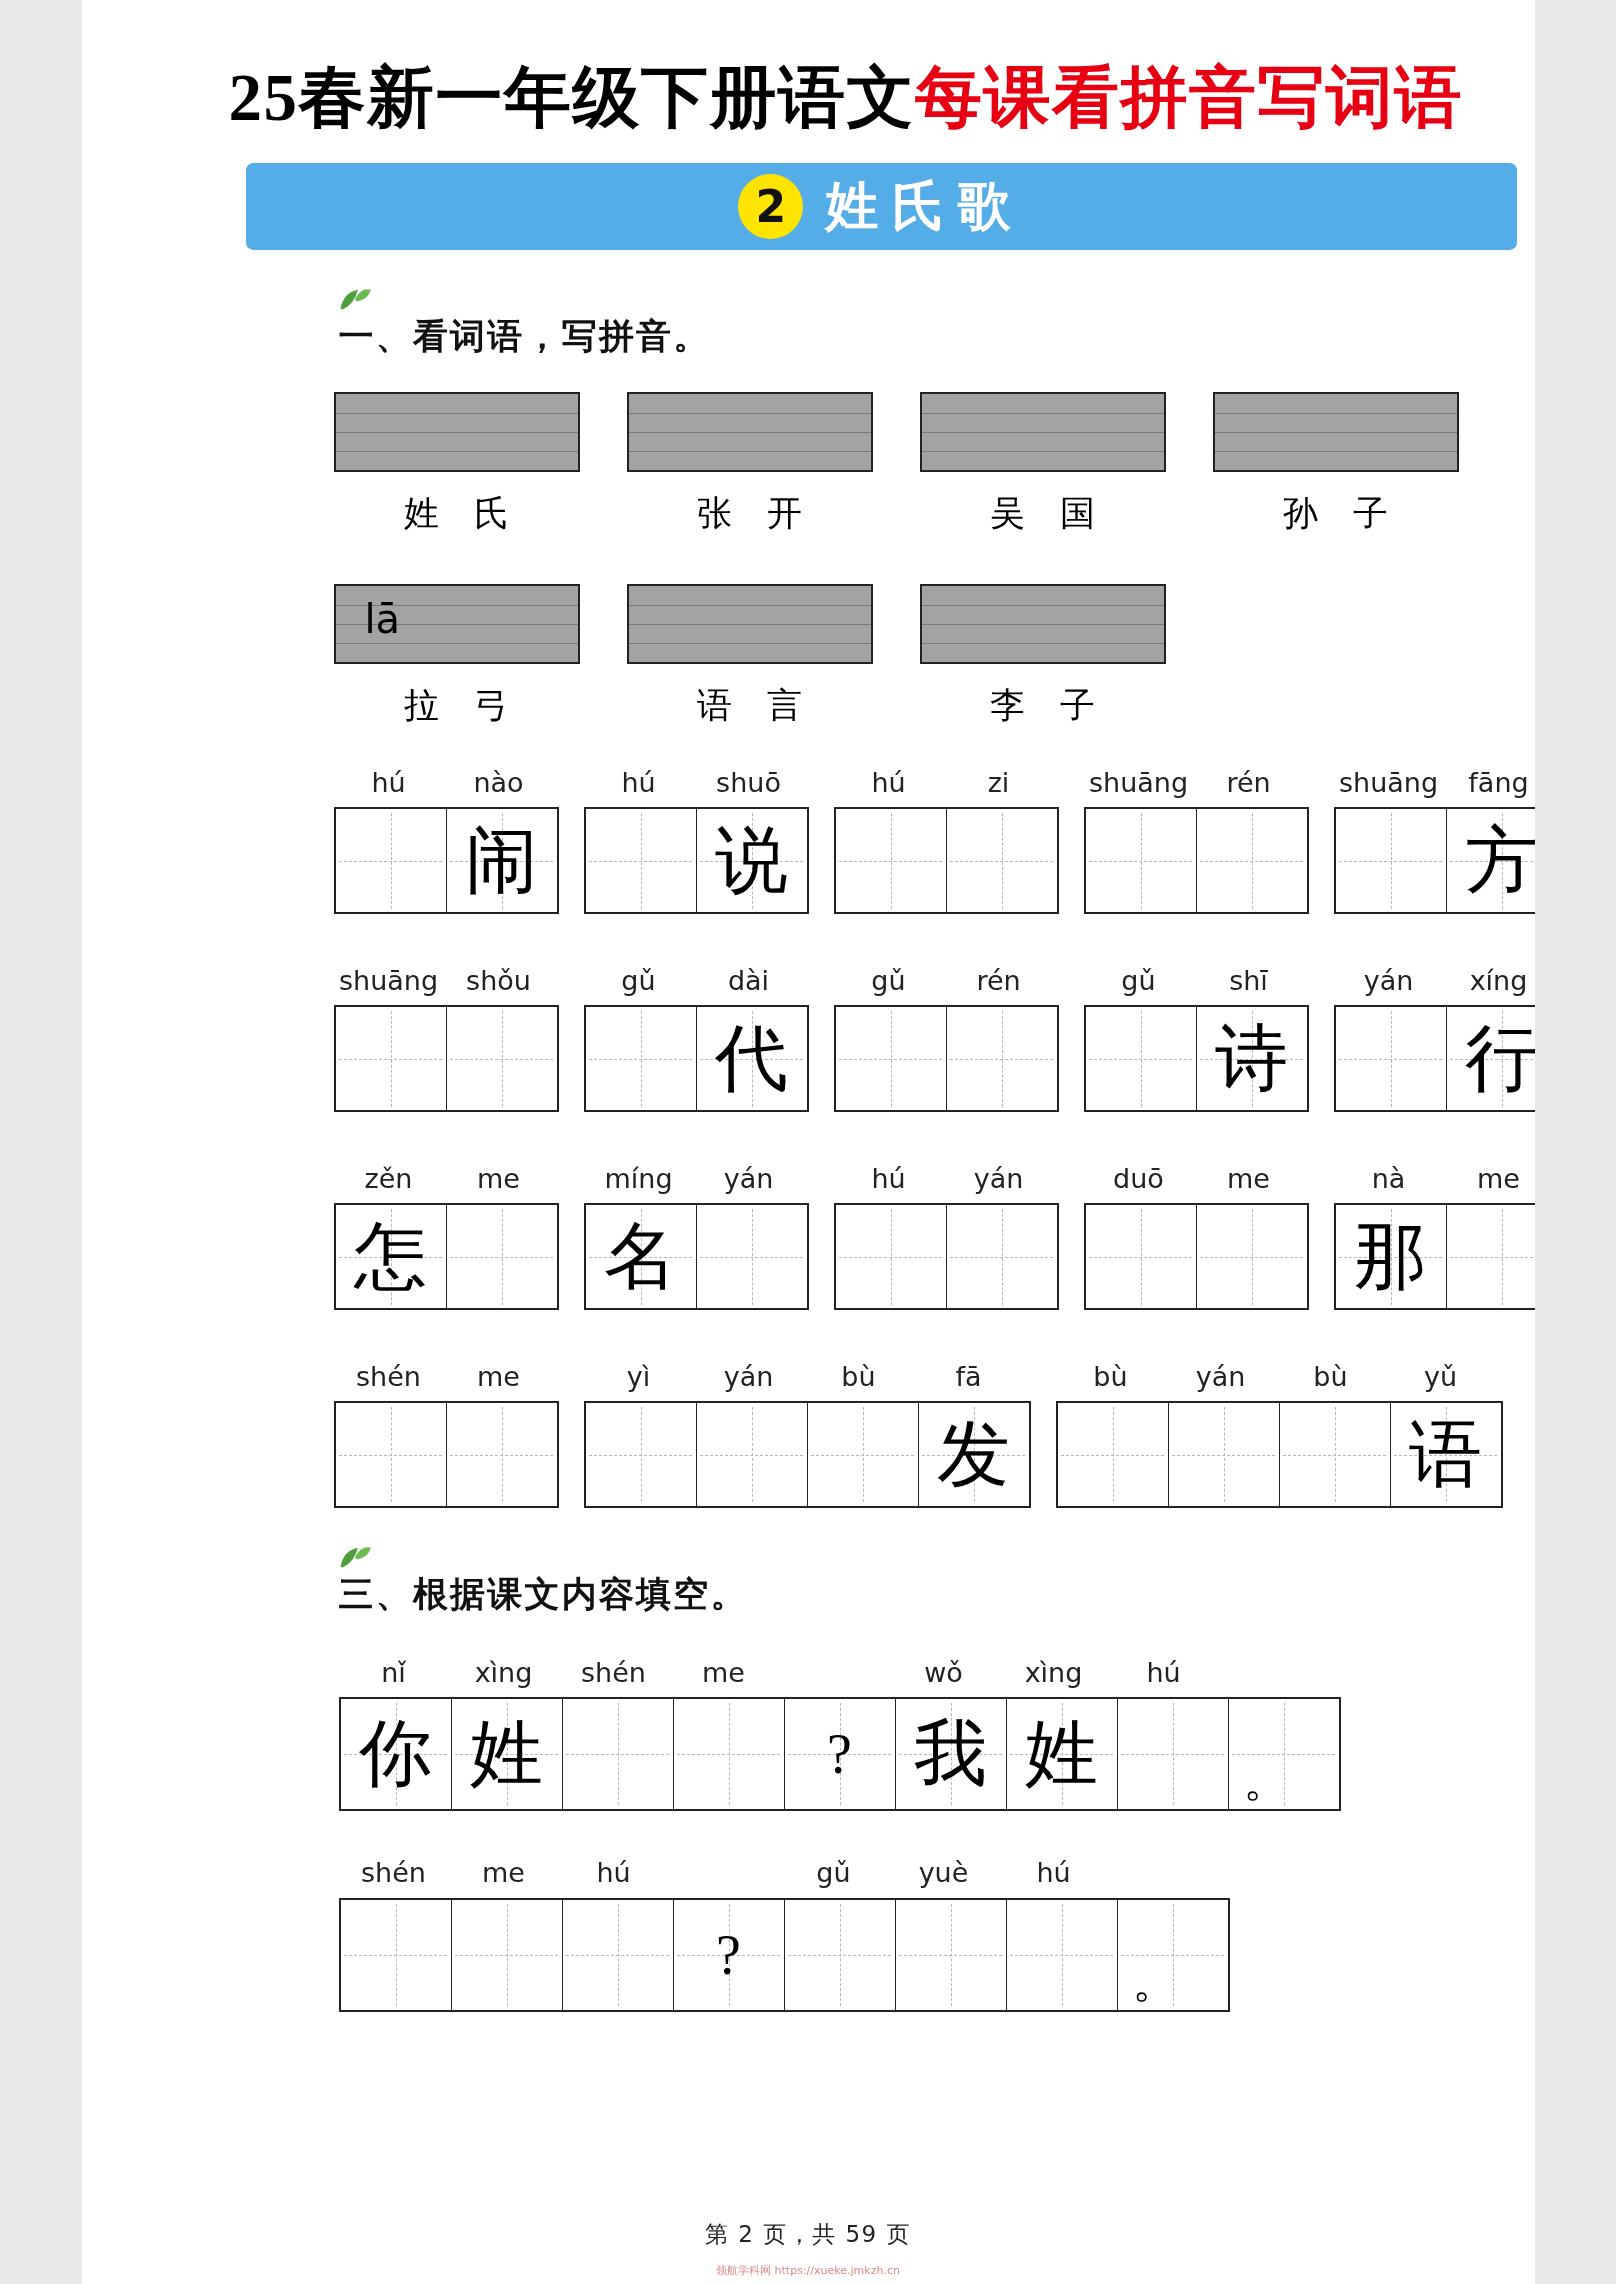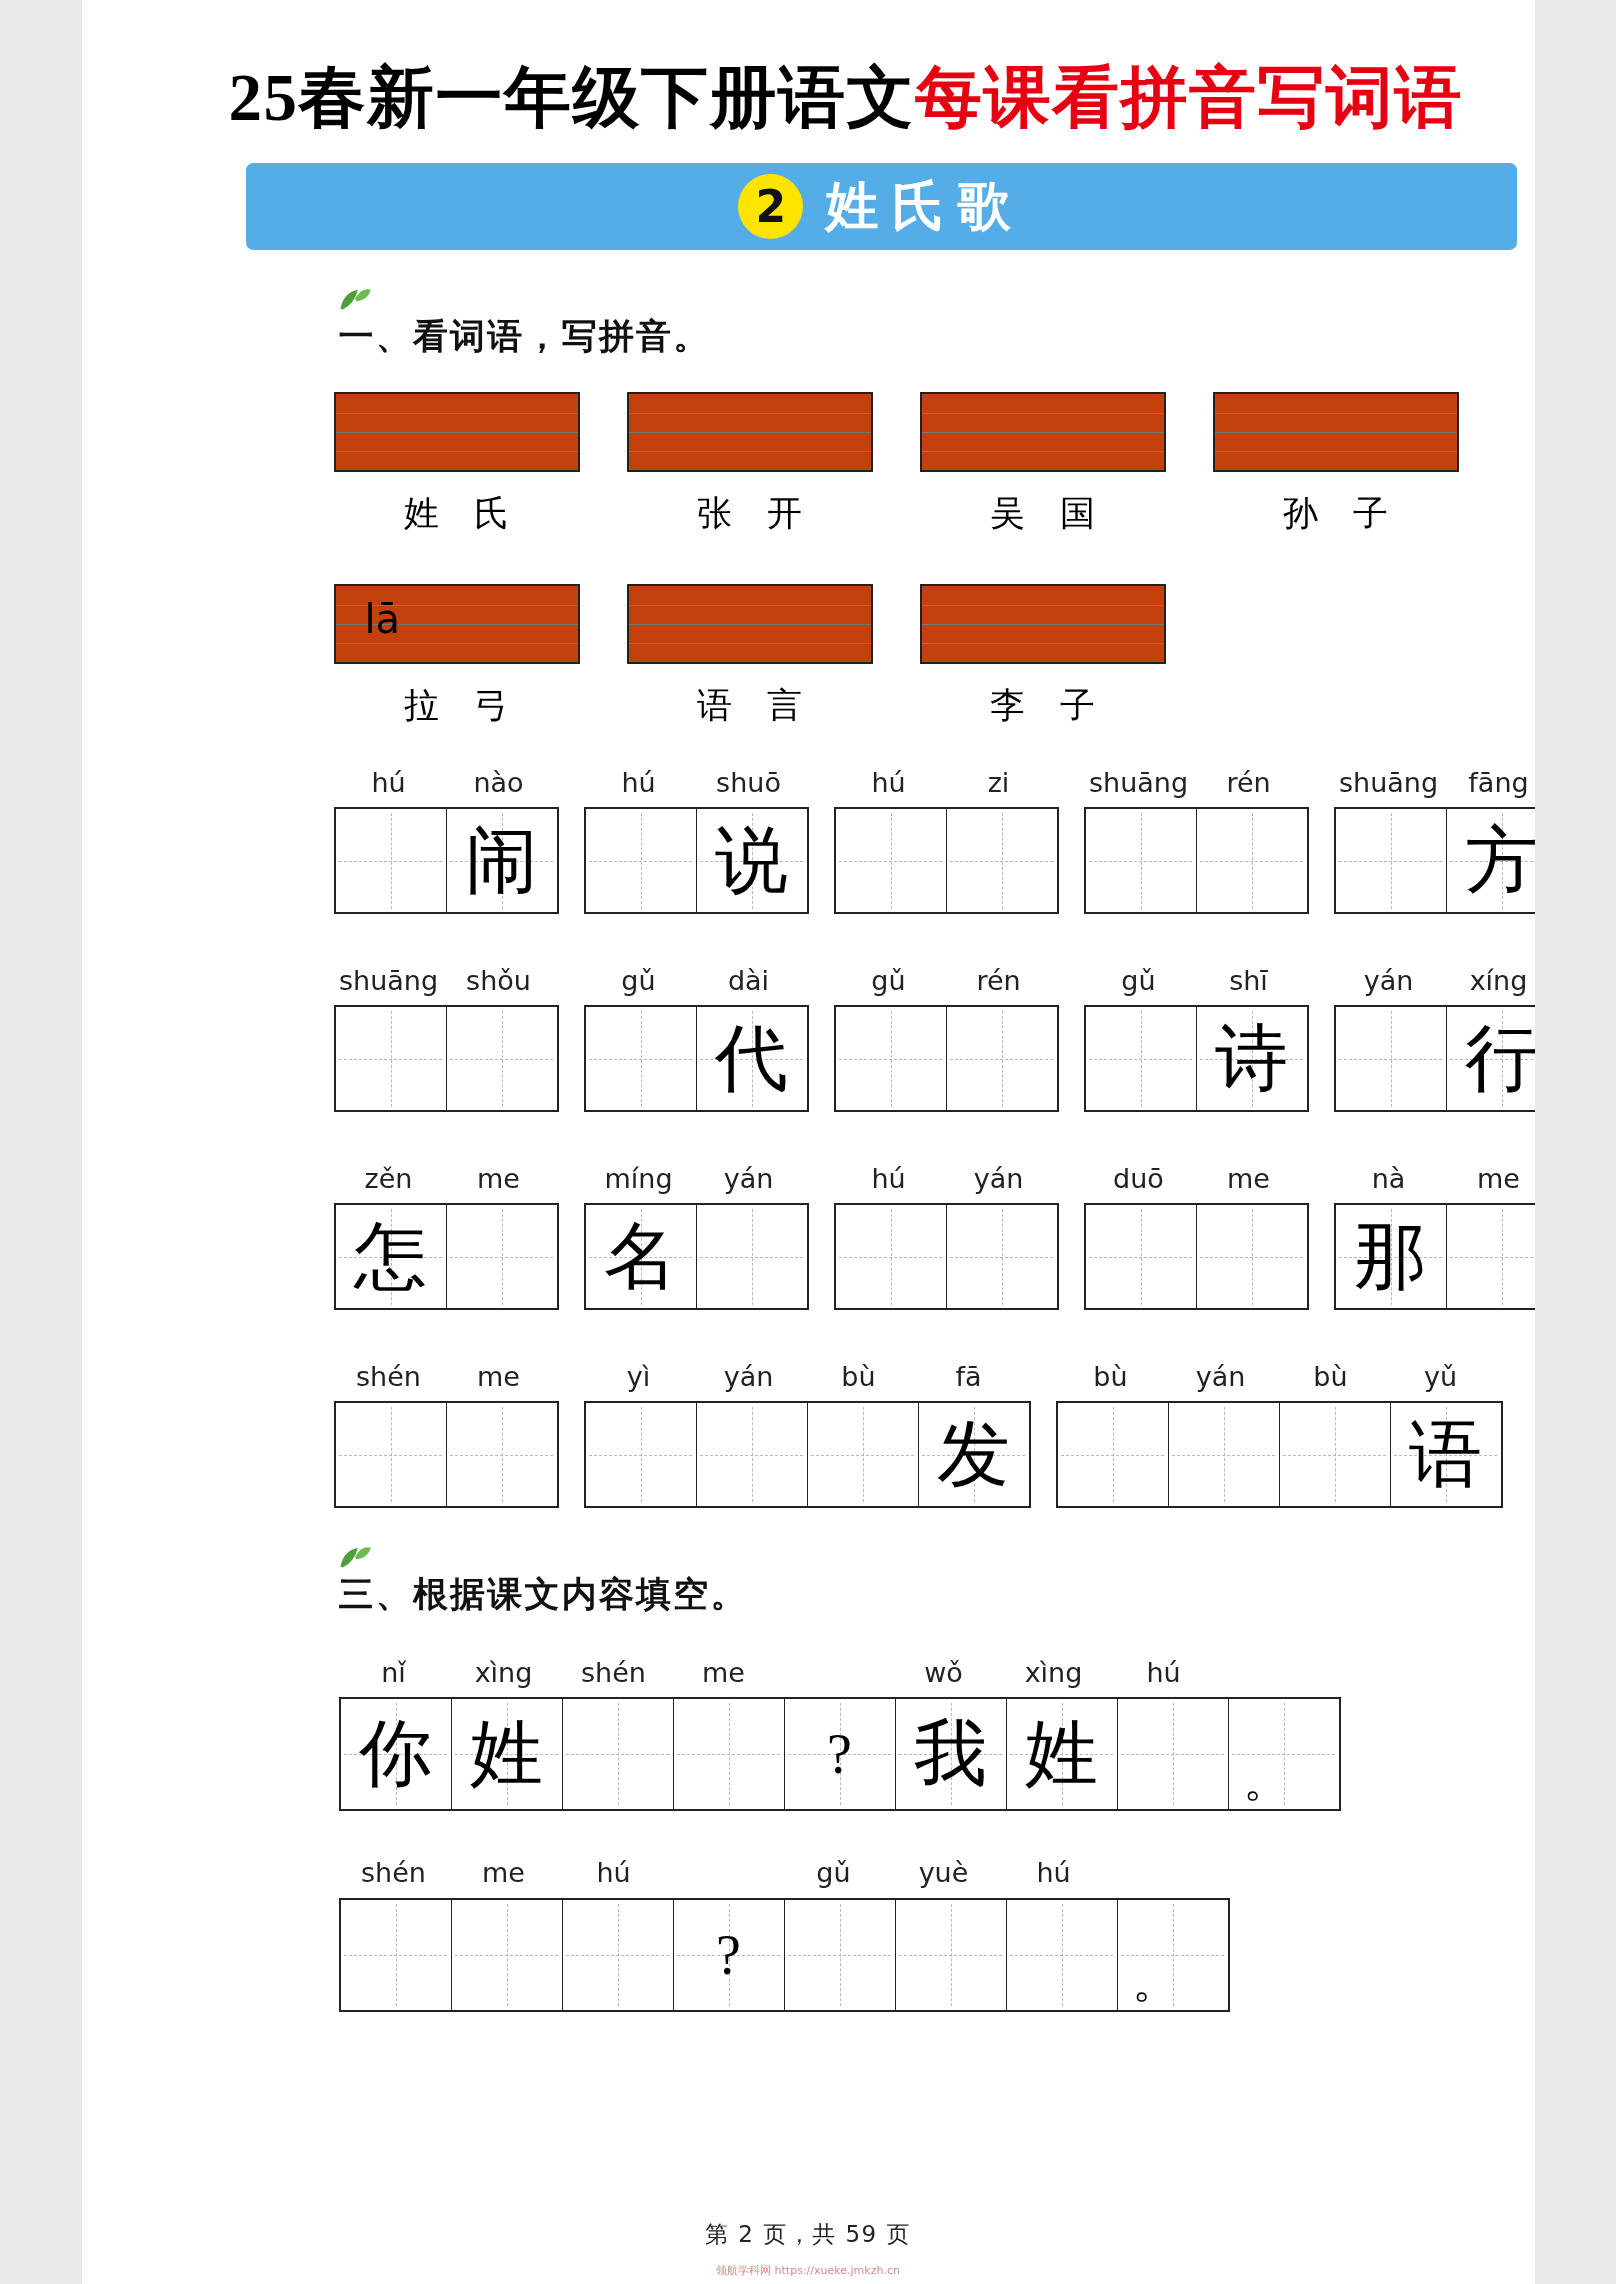--- a/index.html
+++ b/index.html
@@ -50,21 +50,21 @@
     margin:0;font-size:35px;font-weight:bold;color:#111;
     font-family:"Liberation Sans",sans-serif;letter-spacing:2.2px;
   }
   
   .s1-grid{
     margin:32px 0 0 252px;
     display:grid;grid-template-columns:repeat(4,246px);
     column-gap:76px;row-gap:34px;gap:47px;
   }
   .fourline-box{
-    position:relative;height:76px;border:2.2px solid #222;background:#c2410c;text-align:center;
+    position:relative;height:76px;border:2.2px solid #222;background:#a3a3a3;text-align:center;
   }
   .rule{position:absolute;left:0;right:0;border-top:1.5px solid #777;}
   .prefill{
     position:absolute;left:29px;top:8.8px;
     font-size:40px;color:#000;line-height:1.2;
   }
   .s1-word{
     margin-top:17.6px;text-align:center;
     font-size:35px;color:#000;
     font-family:"Liberation Serif",serif;

